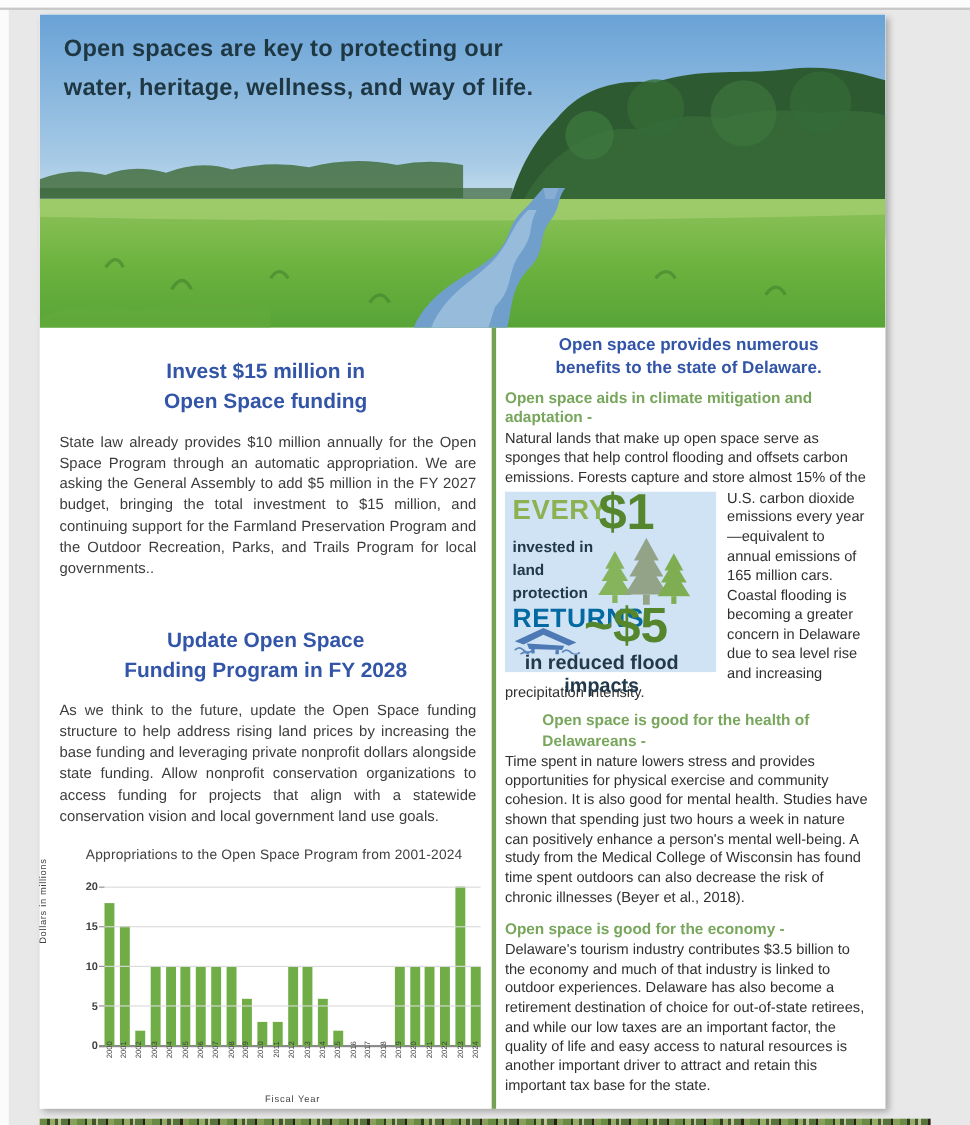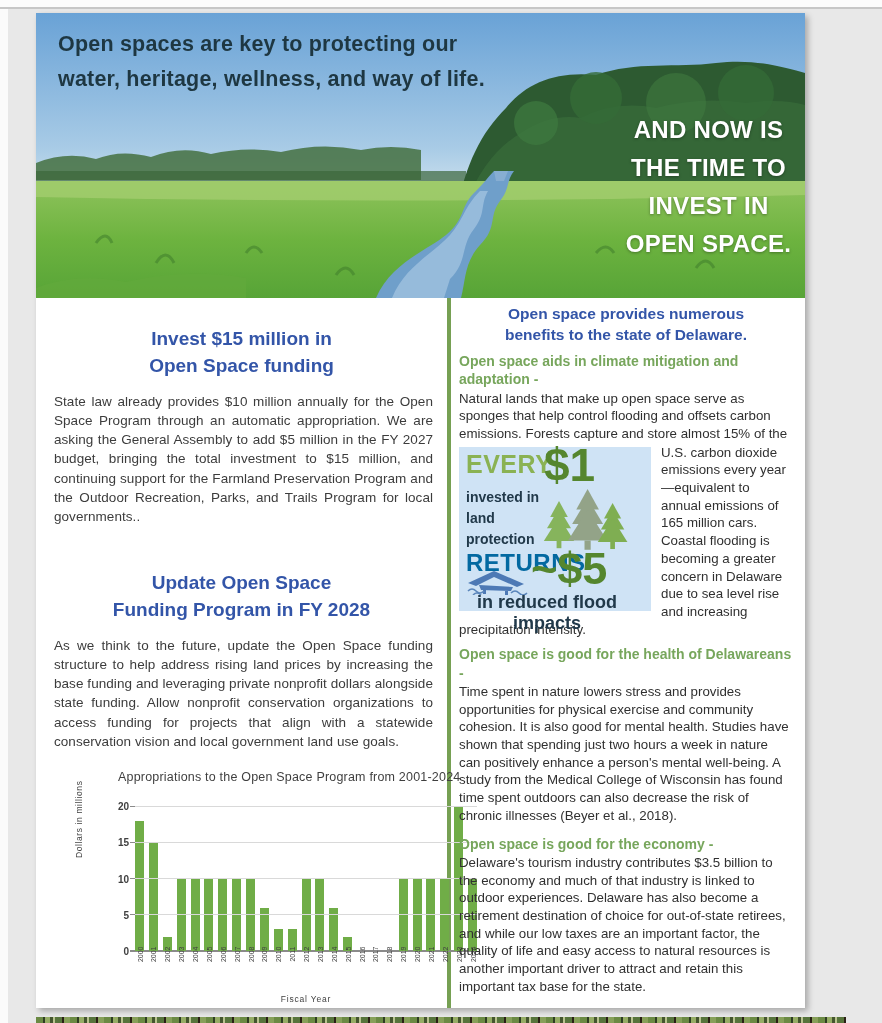--- a/index.html
+++ b/index.html
@@ -43,21 +43,21 @@
     white-space:pre-line;margin:0;
   }
   .head1{margin-top:28px;}
   .head2{margin-top:44px;}
   .left-body{
     margin:12px 14px 0 18px;text-align:justify;font-size:13.5px;line-height:1.42;
     color:#3c3c3c;letter-spacing:.05px;
   }
 
   
-  .chart-block{position:absolute;left:0;top:472px;width:411px;padding-left:40px;}
+  .chart-block{position:absolute;left:0;top:472px;width:411px;}
   .chart-title{margin-left:42px;font-size:12.5px;color:#3f3f3f;letter-spacing:.2px;}
   .chart{position:relative;height:210px;margin-top:14px;}
   .chart-plot{position:absolute;left:59px;top:8px;width:342px;height:145px;}
   .gridline{position:absolute;left:0;right:0;height:1px;background:#d9d9d9;}
   .baseline{position:absolute;left:-5px;right:0;bottom:-1px;height:2px;background:#8a8a8a;}
   .ytick-dash{position:absolute;left:-5px;width:5px;height:1px;background:#8a8a8a;}
   .ytick-label{position:absolute;left:-30px;width:24px;text-align:right;font-size:10px;color:#404040;font-weight:bold;}
   .chart-bars{position:absolute;left:0;right:0;bottom:0;top:0;display:flex;justify-content:space-between;align-items:flex-end;}
   .bar{width:9px;background:#70ad47;}
   .chart-xlabels{position:absolute;left:0;top:147px;width:342px;height:40px;}
@@ -73,21 +73,21 @@
 
   
   .right-head{
     text-align:center;color:#3355a8;font-weight:bold;font-size:15.5px;line-height:1.35;
     white-space:pre-line;margin:4px 0 2px 0;
   }
   .green-head{color:#77a65c;font-weight:bold;font-size:14px;line-height:1.32;margin:6px 0 1px 0;}
   .right-body{font-size:13.3px;line-height:1.33;margin:1px 0 0 0;}
   .clear{clear:both;}
   .econ-head{margin-top:10px;}
-  .health-head{margin-top:7px;}
+  .health-head{margin-top:7px;margin-left:34px;}
 
   
   .infographic{
     float:left;width:192px;height:164px;background:#cfe3f5;position:relative;
     margin:3px 10px 3px 0;
   }
   .ig-every{position:absolute;left:7px;top:3px;font-size:25px;font-weight:600;color:#8ab253;letter-spacing:.5px;}
   .ig-d1{position:absolute;left:85px;top:-9px;font-size:46px;font-weight:bold;color:#55862e;}
   .ig-invest{position:absolute;left:7px;top:40px;font-size:14px;font-weight:bold;color:#21394a;line-height:1.5;white-space:pre-line;}
   .ig-trees{position:absolute;left:84px;top:42px;}
@@ -144,24 +144,20 @@
 
       <path d="M340,285 C355,250 390,238 410,222 C430,206 424,192 440,178 C450,168 452,164 458,158 L478,158 C470,168 474,176 464,188 C452,204 462,214 444,232 C428,250 430,266 425,285 Z" fill="#6f9fca"></path>
       <path d="M356,285 C368,254 398,240 414,222 C428,206 428,194 444,178 L452,178 C444,192 450,200 438,216 C424,234 432,248 414,266 L408,285 Z" fill="#9dc0de" opacity=".85"></path>
       <path d="M458,158 l14,0 l-4,10 l-8,0 Z" fill="#87aed2"></path>
 
       <path d="M60,230 q10,-14 16,0 M120,250 q10,-16 18,0 M210,240 q8,-12 16,0 M300,262 q10,-14 18,0 M560,240 q10,-12 18,0 M660,255 q10,-14 18,0" stroke="#3f7d2c" stroke-width="3" fill="none" opacity=".55"></path>
       <path d="M0,275 q40,-16 90,-6 q60,-14 120,-4 l0,20 l-210,0 Z" fill="#62a93c" opacity=".7"></path>
     </svg>
     <div class="hero-headline">Open spaces are key to protecting our
 water, heritage, wellness, and way of life.</div>
-    <div class="hero-overlay">AND NOW IS
-THE TIME TO
-INVEST IN
-OPEN SPACE.</div>
   </div>
 
   <div class="columns">
 
     <div class="col-left">
       <h2 class="blue-head head1">Invest $15 million in
 Open Space funding</h2>
       <p class="left-body">State law already provides $10 million annually for the Open Space Program through an automatic appropriation. We are asking the General Assembly to add $5 million in the FY 2027 budget, bringing the total investment to $15 million, and continuing support for the Farmland Preservation Program and the Outdoor Recreation, Parks, and Trails Program for local governments..</p>
 
       <h2 class="blue-head head2">Update Open Space

